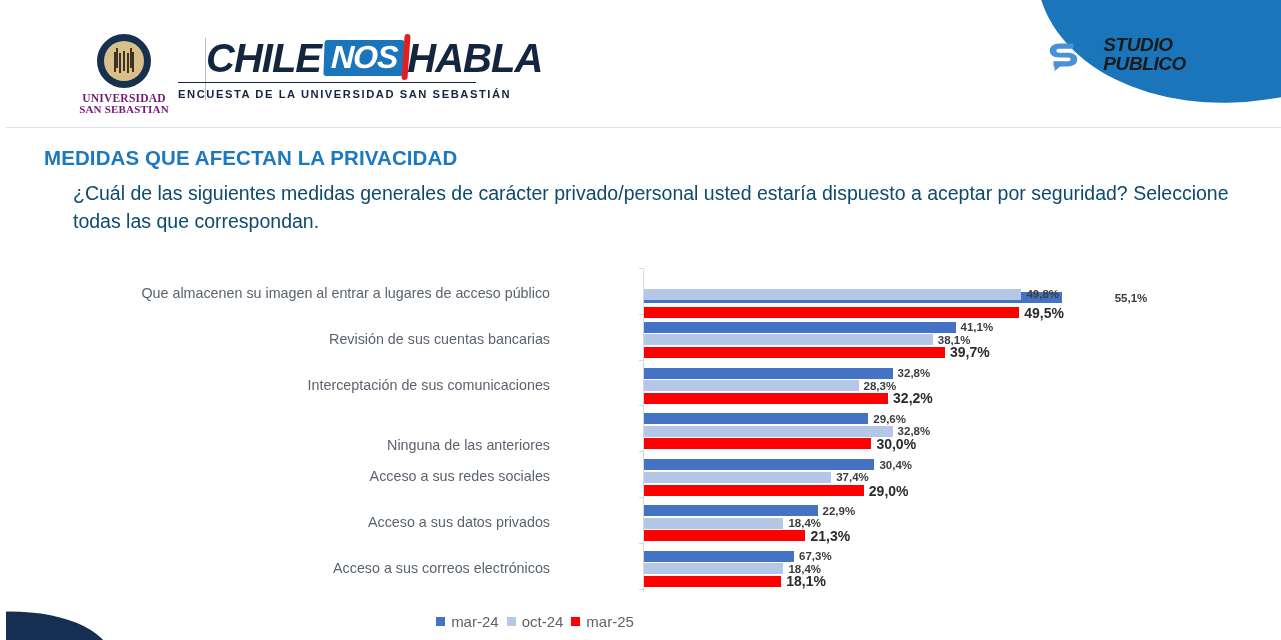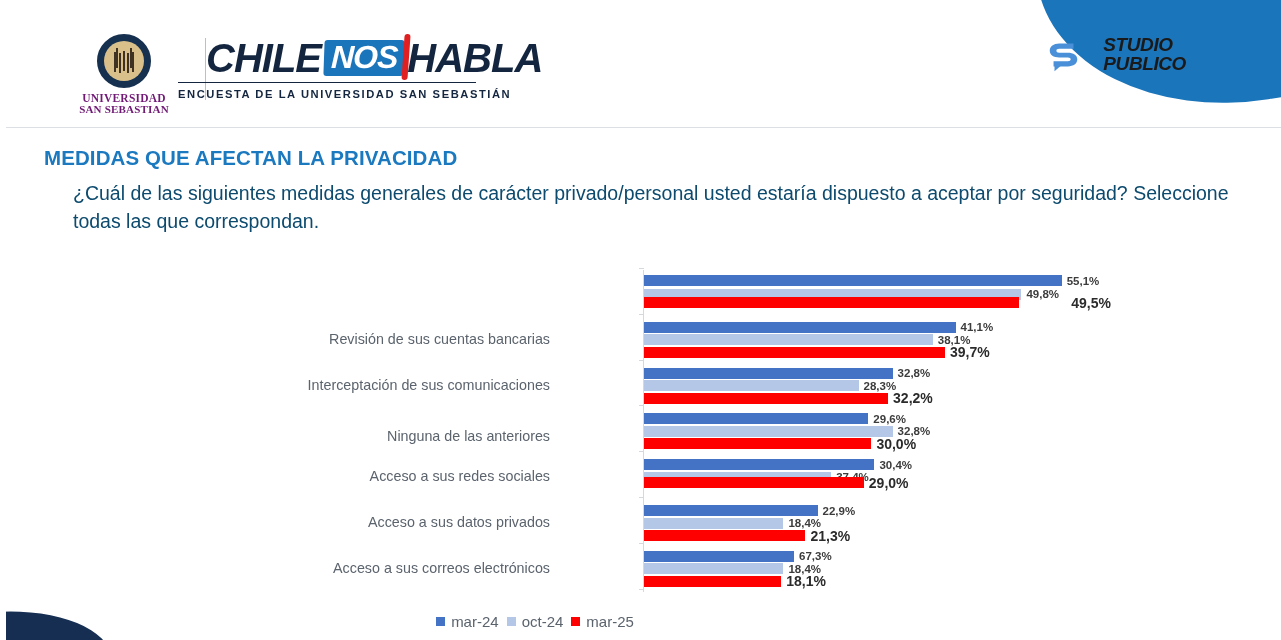--- a/index.html
+++ b/index.html
@@ -345,29 +345,30 @@
 
     <div class="header-rule"></div>
   </div>
 
   <div class="title">MEDIDAS QUE AFECTAN LA PRIVACIDAD</div>
   <div class="subtitle">¿Cuál de las siguientes medidas generales de carácter privado/personal usted estaría dispuesto a aceptar por seguridad? Seleccione todas las que correspondan.</div>
 
   <div class="chart">
     <div class="plot">
         <div class="tick" style="top: -2px;"></div>
-        <div class="bar-row" style="top: 5px;">
+        <div class="cat-label" style="top: 15px;">Que almacenen su imagen al entrar a lugares de acceso público</div>
+        <div class="bar-row" style="top: 22px; gap: 48px;">
           <div class="bar" title="mar-24: 55,1%" style="width: 417.658px; background: rgb(68, 114, 196);"></div>
           <span class="bar-value">55,1%</span>
         </div>
         <div class="bar-row" style="top: 18.5px;">
           <div class="bar" title="oct-24: 49,8%" style="width: 377.484px; background: rgb(180, 199, 231);"></div>
           <span class="bar-value">49,8%</span>
         </div>
-        <div class="bar-row" style="top: 27px; gap: 47px;">
+        <div class="bar-row" style="top: 37px;">
           <div class="bar" title="mar-25: 49,5%" style="width: 375.21px; background: rgb(255, 0, 0);"></div>
           <span class="bar-value big">49,5%</span>
         </div>
         <div class="tick" style="top: 43.8px;"></div>
         <div class="cat-label" style="top: 60.8px;">Revisión de sus cuentas bancarias</div>
         <div class="bar-row" style="top: 51.8px;">
           <div class="bar" title="mar-24: 41,1%" style="width: 311.538px; background: rgb(68, 114, 196);"></div>
           <span class="bar-value">41,1%</span>
         </div>
         <div class="bar-row" style="top: 64.3px;">
@@ -386,21 +387,21 @@
         </div>
         <div class="bar-row" style="top: 110.1px;">
           <div class="bar" title="oct-24: 28,3%" style="width: 214.514px; background: rgb(180, 199, 231);"></div>
           <span class="bar-value">28,3%</span>
         </div>
         <div class="bar-row" style="top: 122.6px;">
           <div class="bar" title="mar-25: 32,2%" style="width: 244.076px; background: rgb(255, 0, 0);"></div>
           <span class="bar-value big">32,2%</span>
         </div>
         <div class="tick" style="top: 135.4px;"></div>
-        <div class="cat-label" style="top: 158px;">Ninguna de las anteriores</div>
+        <div class="cat-label" style="top: 167px;">Ninguna de las anteriores</div>
         <div class="bar-row" style="top: 143.4px;">
           <div class="bar" title="mar-24: 29,6%" style="width: 224.368px; background: rgb(68, 114, 196);"></div>
           <span class="bar-value">29,6%</span>
         </div>
         <div class="bar-row" style="top: 155.9px;">
           <div class="bar" title="oct-24: 32,8%" style="width: 248.624px; background: rgb(180, 199, 231);"></div>
           <span class="bar-value">32,8%</span>
         </div>
         <div class="bar-row" style="top: 168.4px;">
           <div class="bar" title="mar-25: 30,0%" style="width: 227.4px; background: rgb(255, 0, 0);"></div>
@@ -409,21 +410,21 @@
         <div class="tick" style="top: 181.2px;"></div>
         <div class="cat-label" style="top: 198.2px;">Acceso a sus redes sociales</div>
         <div class="bar-row" style="top: 189.2px;">
           <div class="bar" title="mar-24: 30,4%" style="width: 230.432px; background: rgb(68, 114, 196);"></div>
           <span class="bar-value">30,4%</span>
         </div>
         <div class="bar-row" style="top: 201.7px;">
           <div class="bar" title="oct-24: 24,7%" style="width: 187.226px; background: rgb(180, 199, 231);"></div>
           <span class="bar-value">37,4%</span>
         </div>
-        <div class="bar-row" style="top: 207px;">
+        <div class="bar-row" style="top: 215px;">
           <div class="bar" title="mar-25: 29,0%" style="width: 219.82px; background: rgb(255, 0, 0);"></div>
           <span class="bar-value big">29,0%</span>
         </div>
         <div class="tick" style="top: 227px;"></div>
         <div class="cat-label" style="top: 244px;">Acceso a sus datos privados</div>
         <div class="bar-row" style="top: 235px;">
           <div class="bar" title="mar-24: 22,9%" style="width: 173.582px; background: rgb(68, 114, 196);"></div>
           <span class="bar-value">22,9%</span>
         </div>
         <div class="bar-row" style="top: 247.5px;">

